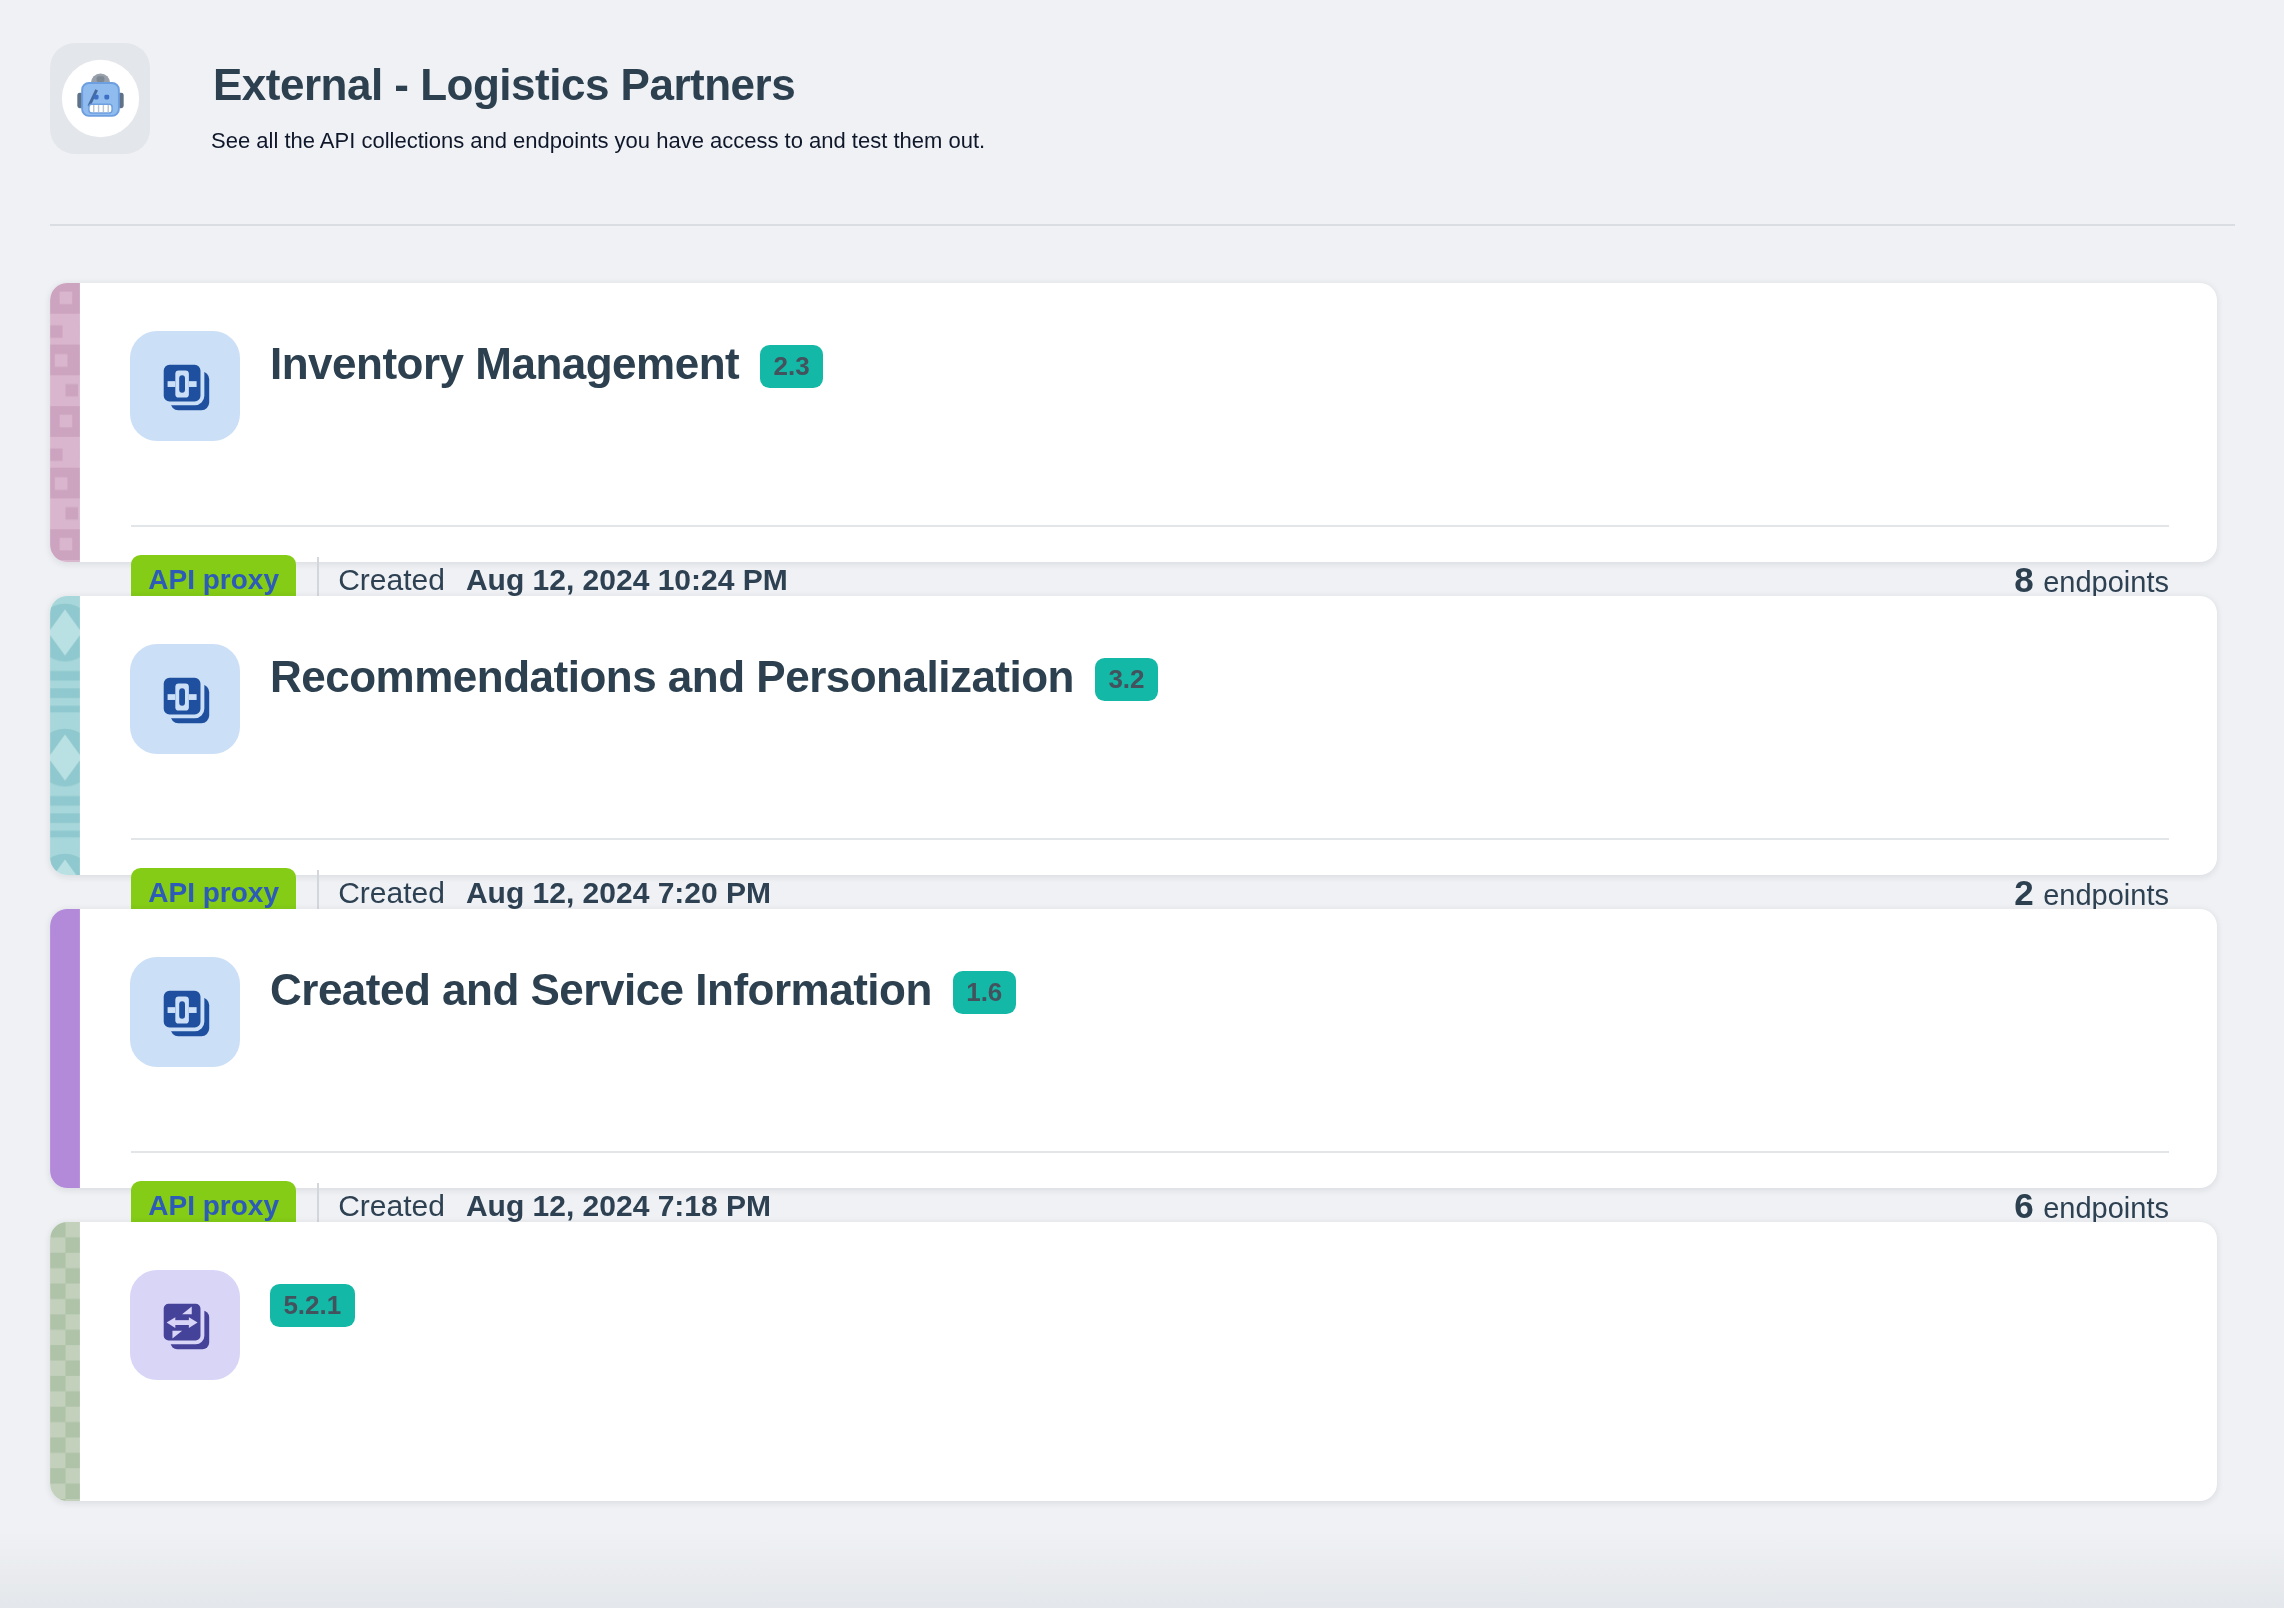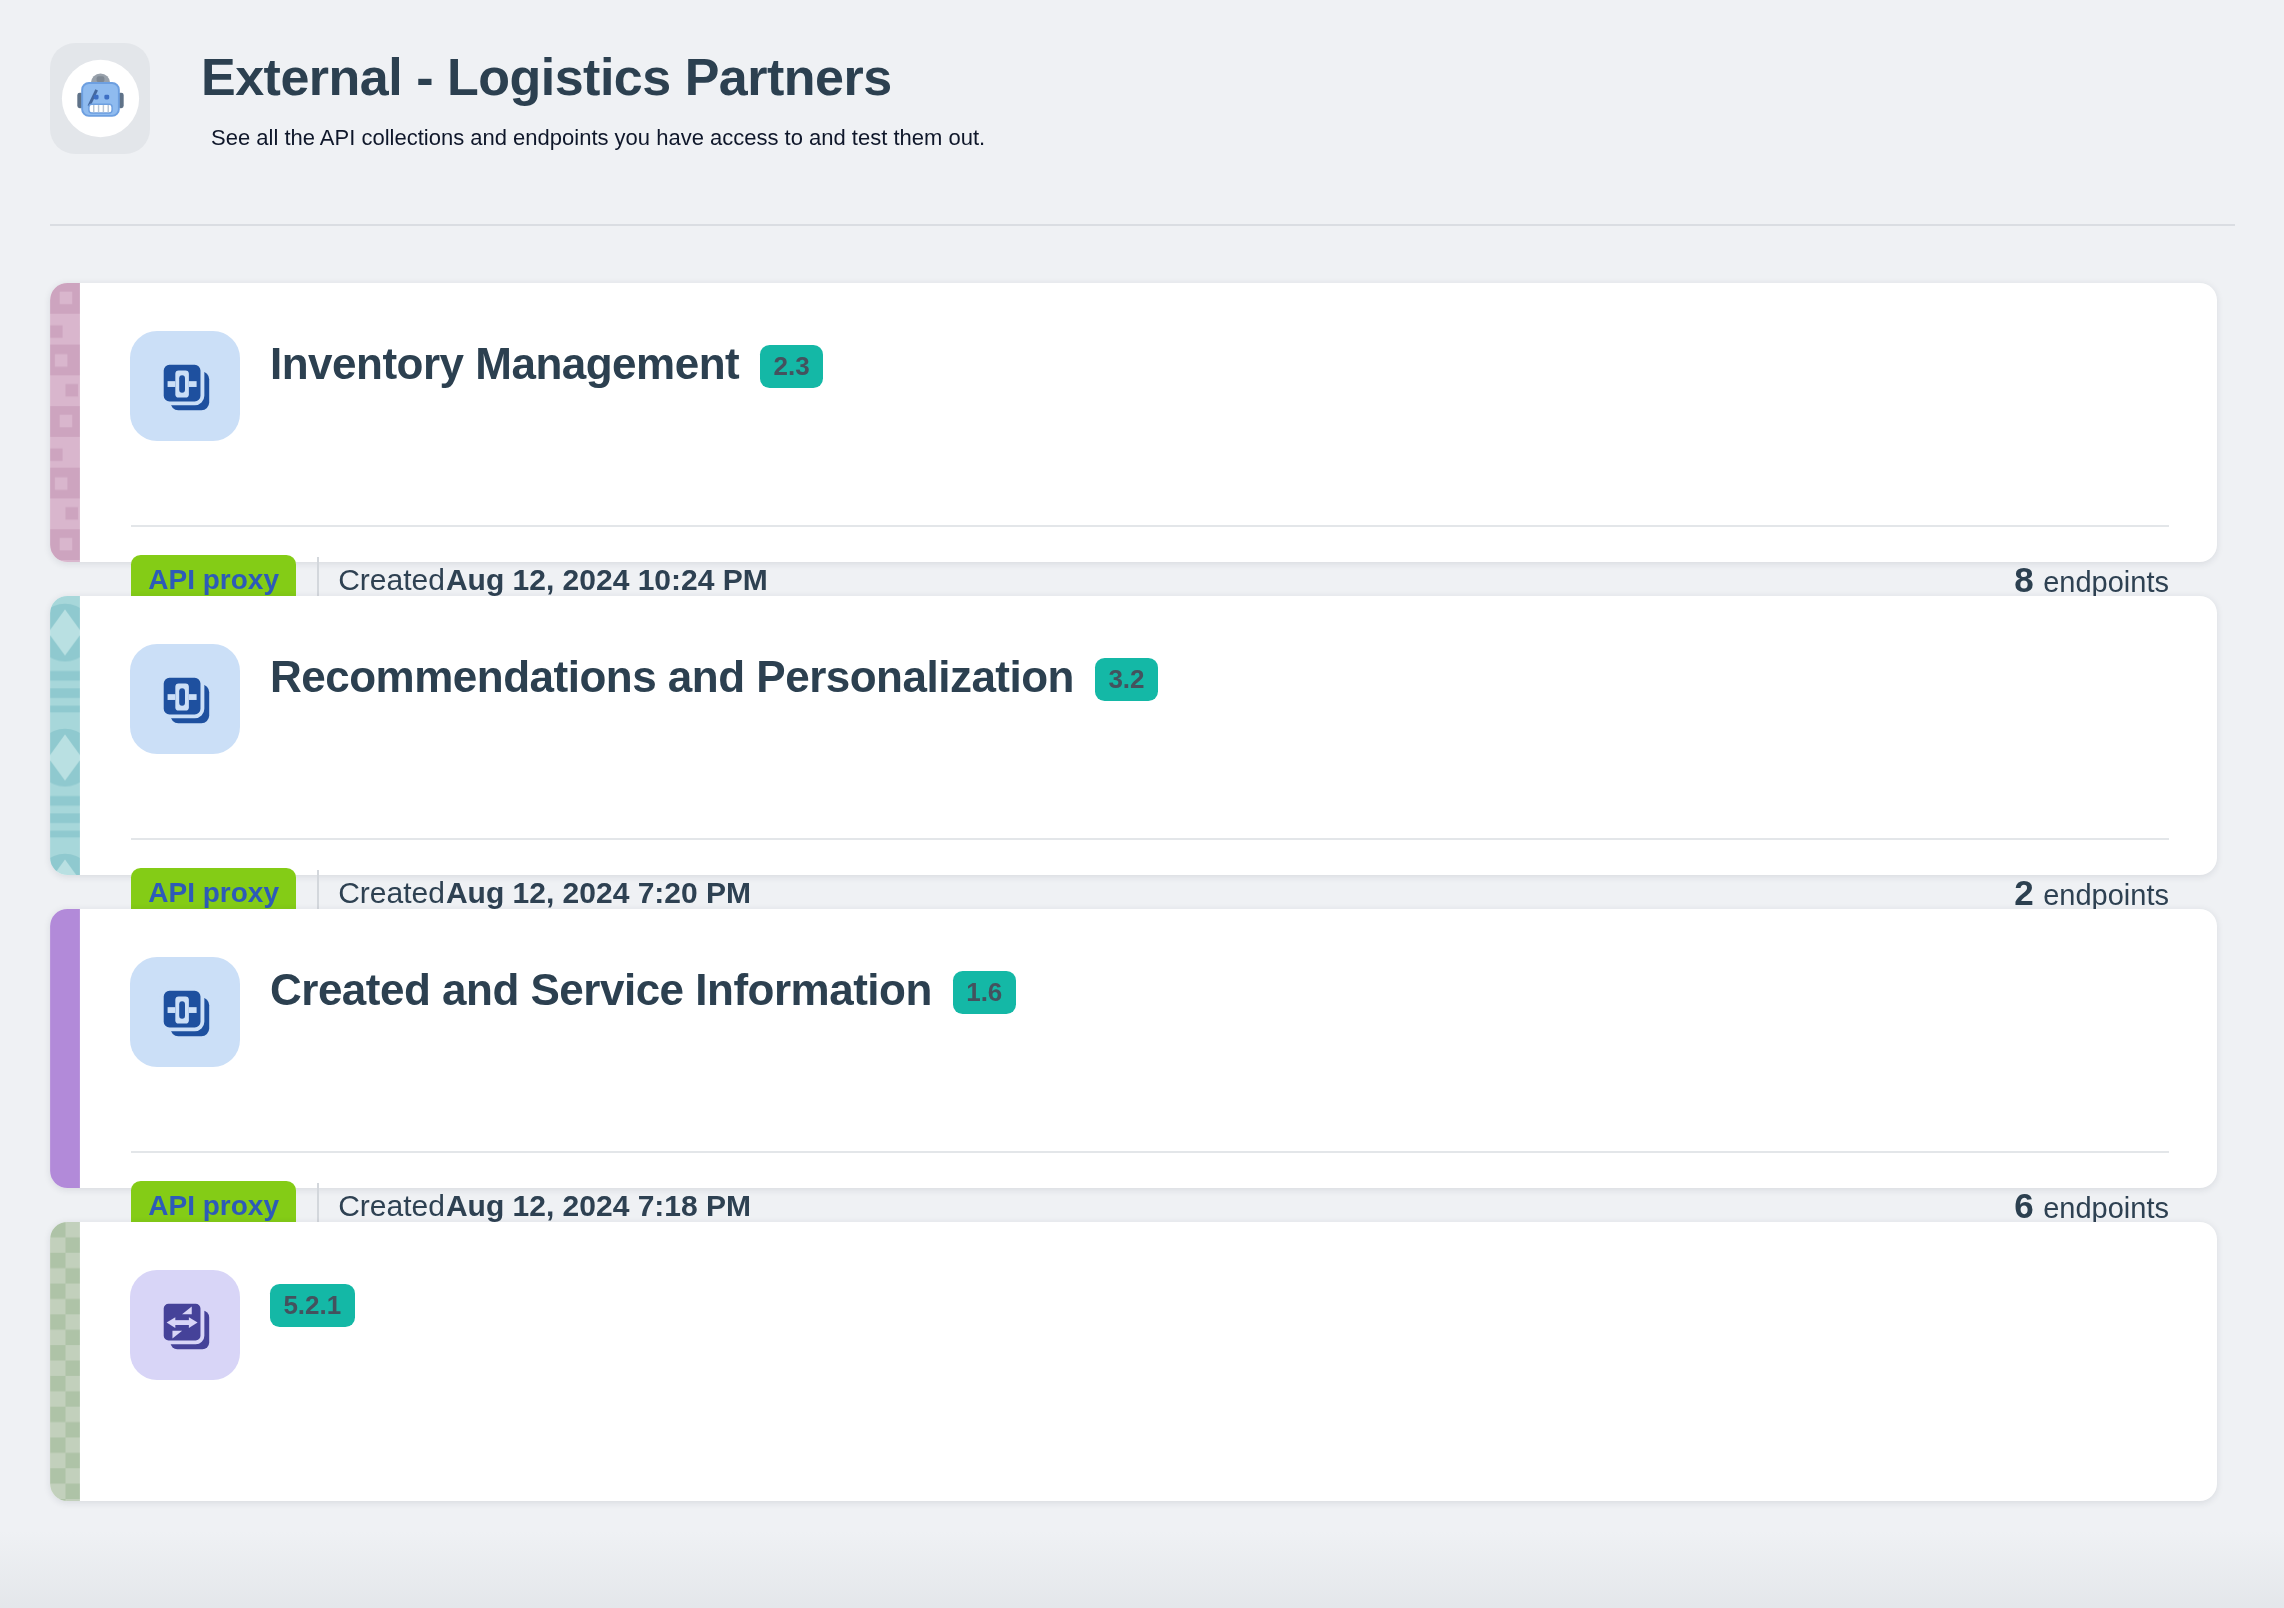--- a/index.html
+++ b/index.html
@@ -9,21 +9,21 @@
     font-family:"Liberation Sans","DejaVu Sans",sans-serif;
   }
   
   .header{position:absolute;left:50px;top:37px;right:50px;height:144px;}
   .header-icon{
     position:absolute;left:0;top:5.8px;width:100px;height:111px;border-radius:25px;
     background:#e3e6ea;display:flex;align-items:center;justify-content:center;
   }
   .header-text{margin-left:147px;padding-top:7.7px;}
   .page-title{
-    margin:4px;font-size:52px;font-weight:700;color:#2c4050;letter-spacing:-0.5px;line-height:1.1;
+    margin:16px;font-size:44px;font-weight:700;color:#2c4050;letter-spacing:-0.5px;line-height:1.1;
   }
   .page-subtitle{margin:14px;margin-top:19px;font-size:22px;color:#0f172a;}
   .top-divider{position:absolute;top:224px;left:50px;right:50px;height:1.9px;background:#dadde2;}
 
   
   .cards{position:absolute;top:283px;left:50px;right:68px;display:flex;flex-direction:column;gap:34px;}
   .card{
     position:relative;height:279px;background:#ffffff;border-radius:17.3px;
     box-shadow:0 1.9px 7.7px rgba(25,39,57,0.10);
   }
@@ -40,21 +40,21 @@
     padding:5.8px 13.4px;border-radius:9.6px;margin-top:6.7px;white-space:nowrap;
   }
   .inner-divider{position:absolute;left:81px;right:48px;top:242px;height:1.9px;background:#e3e6e9;}
   .card-footer{position:absolute;left:81px;right:48px;top:244px;height:106px;display:flex;align-items:center;}
   .type-badge{
     background:#84cc16;color:#2d5bb8;font-weight:700;font-size:28px;
     padding:8.6px 17.3px;border-radius:9.6px;white-space:nowrap;
   }
   .vline{width:1.9px;height:46px;background:#d3d7dc;margin:0 19px 0 21px;flex:0 0 auto;}
   .created{font-size:30px;color:#2e4152;white-space:nowrap;}
-  .created .date{font-weight:700;margin-left:1px;}
+  .created .date{font-weight:700;margin-left:21px;}
   .endpoints{margin-left:auto;font-size:29px;color:#2e4152;white-space:nowrap;display:flex;align-items:baseline;}
   .endpoints .num{font-weight:700;font-size:35px;margin-right:9.6px;color:#2c4050;}
   .bottom-fade{
     position:absolute;left:0;right:0;bottom:0;height:77px;pointer-events:none;
     background:linear-gradient(180deg, rgba(233,235,238,0) 0%, rgba(226,229,233,0.85) 100%);
   }
 </style>
 </head>
 <body>
 

